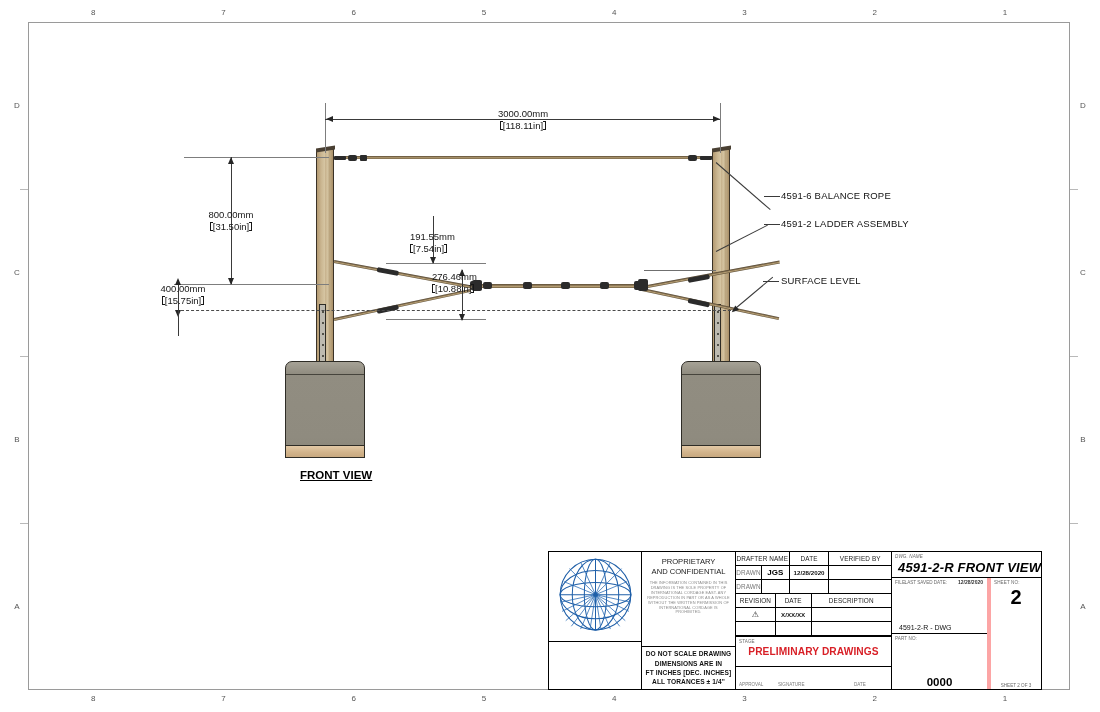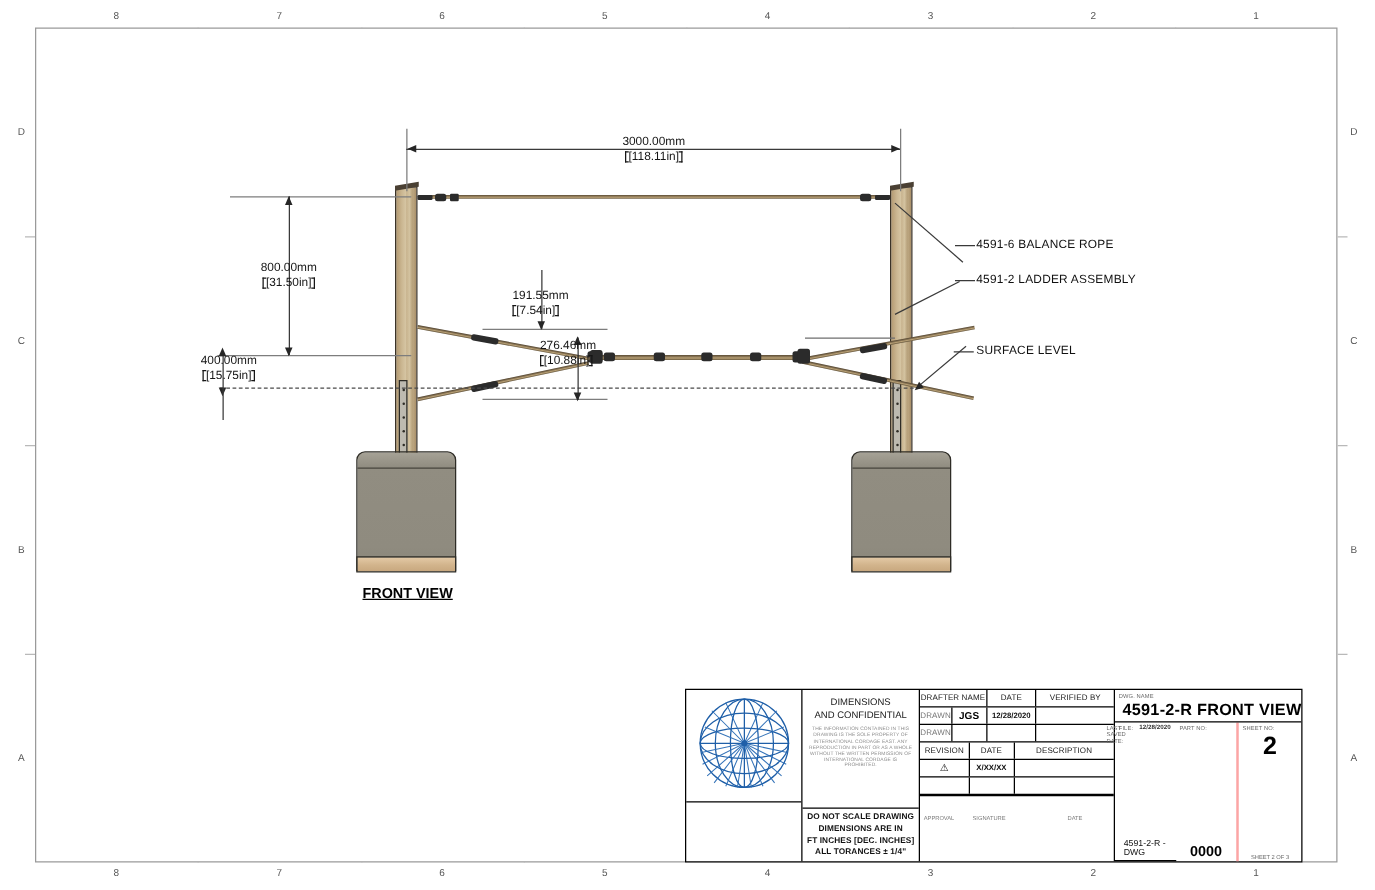--- a/index.html
+++ b/index.html
@@ -103,21 +103,21 @@
   .prelim{color:#d81f26;font-weight:bold;font-size:10.2px;letter-spacing:.1px;}
   #appr-cell{height:22px;border-top:1px solid #000;position:relative;}
   .appr-l{position:absolute;bottom:2px;font-size:4.6px;color:#7d7d7d;text-transform:uppercase;}
 
   
   #tb-right{flex:1;display:flex;flex-direction:column;}
   .rrow{border-bottom:1px solid #000;position:relative;box-sizing:border-box;}
   .rbig{font-size:13px;font-weight:bold;color:#000;position:absolute;left:6px;bottom:2px;
         letter-spacing:.2px;white-space:nowrap;}
   #rrow-bottom{flex:1;display:flex;}
-  #rb-left{flex:1;display:flex;flex-direction:row;border-right:2px solid #fca5a5;}
+  #rb-left{flex:1;display:flex;flex-direction:column;border-right:4px solid #fca5a5;}
   .rb-cell{flex:1;position:relative;border-bottom:1px solid #000;}
   .rb-cell:last-child{border-bottom:none;}
   .rb-val{position:absolute;left:7px;bottom:2.5px;font-size:7px;color:#111;}
   .rb-val-c{position:absolute;left:0;right:0;bottom:1px;text-align:center;
             font-size:11.5px;font-weight:bold;color:#000;}
   .lastsaved{position:absolute;right:40px;top:1.5px;font-size:4.6px;color:#6b6b6b;}
   .lsdate{position:absolute;right:4px;top:1.2px;font-size:5px;font-weight:bold;color:#333;}
   #rb-sheet{width:50px;position:relative;}
   .sheetno{position:absolute;left:0;right:0;top:8px;text-align:center;
            font-size:20px;font-weight:bold;color:#000;}
@@ -304,21 +304,21 @@
 
     <div class="leader" style="left:688px;top:229px;width:58px;transform:rotate(-27deg);"></div>
     <div class="dline dline-h" style="left:736px;top:202px;width:16px;"></div>
     <div class="calltxt" style="left:753px;top:196px;">4591-2  LADDER ASSEMBLY</div>
 
     <div class="leader" style="left:705px;top:288px;width:52px;transform:rotate(-40deg);"></div>
     <div class="arrow ar-l" style="left:703px;top:285px;transform:rotate(-40deg);"></div>
     <div class="dline dline-h" style="left:735px;top:259px;width:16px;"></div>
     <div class="calltxt" style="left:753px;top:253px;">SURFACE LEVEL</div>
 
-    <div class="viewlabel" style="left:262px;top:447px;">FRONT VIEW</div>
+    <div class="viewlabel" style="left:272px;top:447px;">FRONT VIEW</div>
   </div>
 
   <div id="tb">
 
     <div id="tb-logo" class="tbcell">
       <div id="logo-img">
         <svg viewBox="0 0 100 92" width="93" height="89" aria-hidden="true">
           <g stroke="#1f5fa8" fill="none" stroke-width="1.1">
             <ellipse cx="50" cy="44" rx="38" ry="38"></ellipse>
             <ellipse cx="50" cy="44" rx="12" ry="38"></ellipse>
@@ -339,21 +339,21 @@
             <path d="M22 16 L50 44 L78 16"></path>
             <path d="M34 9 L50 44 L66 9"></path>
           </g>
           <circle cx="50" cy="44" r="2.6" fill="#1f5fa8"></circle>
         </svg>
       </div>
     </div>
 
     <div id="tb-prop" class="tbcell">
       <div id="prop-top">
-        <div class="prop-h">DIMENSIONS</div>
+        <div class="prop-h">PROPRIETARY</div>
         <div class="prop-h">AND CONFIDENTIAL</div>
         <div class="prop-b">THE INFORMATION CONTAINED IN THIS DRAWING IS THE SOLE PROPERTY OF INTERNATIONAL CORDAGE EAST.  ANY REPRODUCTION IN PART OR AS A WHOLE WITHOUT THE WRITTEN PERMISSION OF INTERNATIONAL CORDAGE IS PROHIBITED.</div>
       </div>
       <div id="prop-bot">
         <div class="noscale">DO NOT SCALE  DRAWING</div>
         <div class="noscale">DIMENSIONS ARE IN</div>
         <div class="noscale">FT INCHES [DEC.  INCHES]</div>
         <div class="noscale">ALL TORANCES ± 1/4"</div>
       </div>
     </div>
@@ -384,29 +384,33 @@
       <div class="mrow">
         <div class="mcell warn" style="width:40px;">⚠</div>
         <div class="mcell mdate" style="width:36px;">X/XX/XX</div>
         <div class="mcell" style="width:80px;"></div>
       </div>
       <div class="mrow">
         <div class="mcell" style="width:40px;"></div>
         <div class="mcell" style="width:36px;"></div>
         <div class="mcell" style="width:80px;"></div>
       </div>
+      <div id="stage-cell">
+        <div class="lbl">STAGE</div>
+        <div class="prelim">PRELIMINARY DRAWINGS</div>
+      </div>
       <div id="appr-cell">
         <div class="appr-l" style="left:3px;">APPROVAL</div>
         <div class="appr-l" style="left:42px;">SIGNATURE</div>
         <div class="appr-l" style="left:118px;">DATE</div>
       </div>
     </div>
 
     <div id="tb-right" class="tbcell">
-      <div class="rrow" style="height:26px;">
+      <div class="rrow" style="height:26px;font-style:italic;">
         <div class="lbl">DWG.  NAME</div>
         <div class="rbig">4591-2-R FRONT VIEW</div>
       </div>
       <div id="rrow-bottom">
         <div id="rb-left">
           <div class="rb-cell">
             <div class="lbl">FILE:</div>
             <div class="lastsaved">LAST SAVED  DATE:</div>
             <div class="lsdate">12/28/2020</div>
             <div class="rb-val">4591-2-R - DWG</div>

